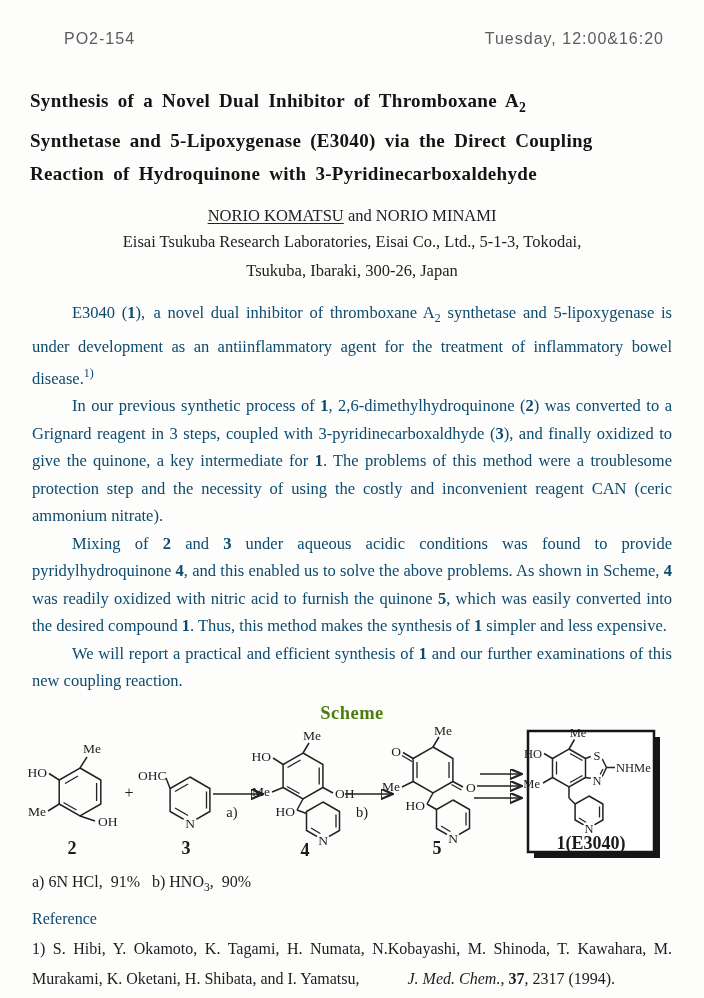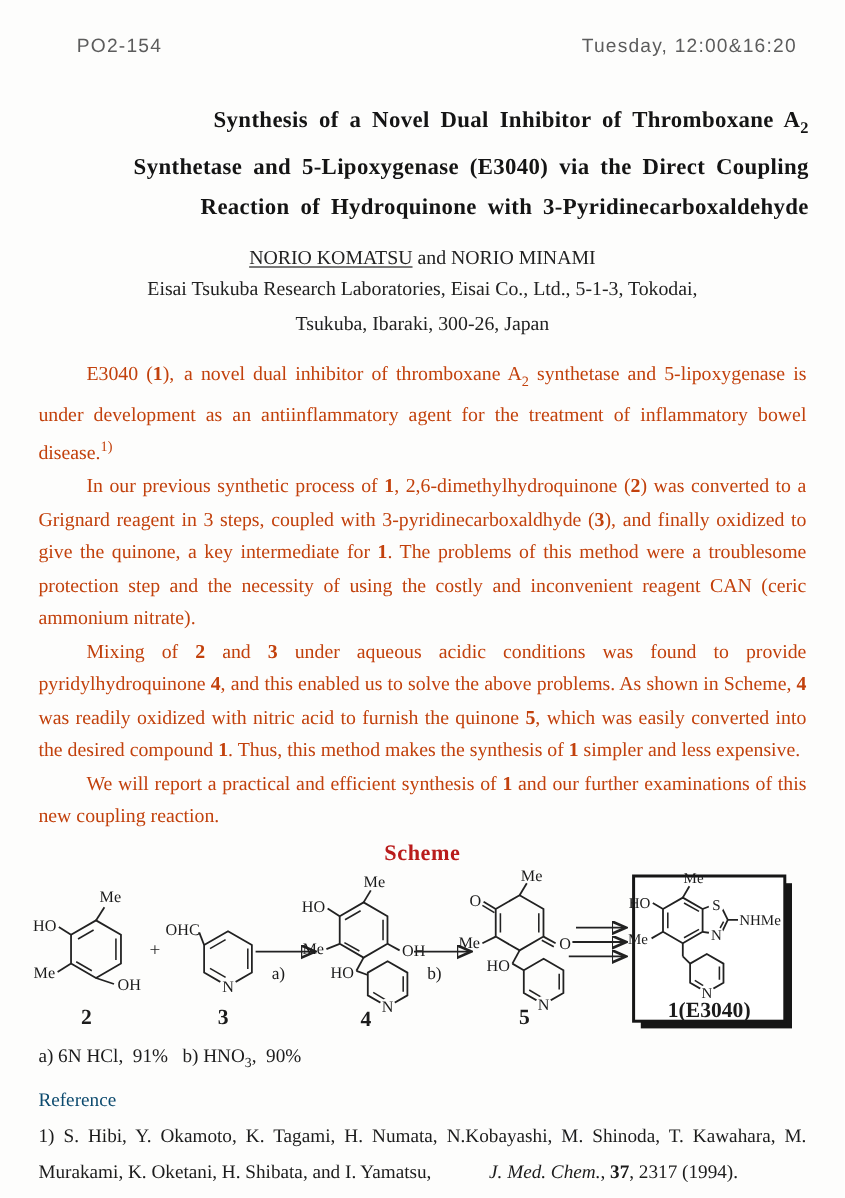--- a/index.html
+++ b/index.html
@@ -14,52 +14,52 @@
   
   .hdr{
     display:flex;justify-content:space-between;
     padding:30px 40px 0 64px;
     font-family:"Liberation Sans", sans-serif;
     font-size:16px;color:#5c5c5c;letter-spacing:1px;
   }
   
   .title{
     margin:36px 30px 0 30px;
-    text-align:right;
+    text-align:left;
     font-size:19px;font-weight:bold;
     line-height:33px;
     word-spacing:4px;letter-spacing:0.3px;
     color:#141414;
   }
   
   .authors{
     margin-top:16px;text-align:center;
     font-size:16.5px;color:#222;
   }
   .affil{
     text-align:center;font-size:16.5px;line-height:29px;color:#222;
   }
   .affil.first{margin-top:1px;}
   
   .bodytxt{
     margin:14px 32px 0 32px;
     font-size:16.5px;line-height:27.5px;
-    text-align:justify;color:#c2410c;
+    text-align:justify;color:#0c4a6e;
   }
   .bodytxt p{margin:0;text-indent:40px;}
   
   .seg-b{font-weight:bold;}
   .seg-i{font-style:italic;margin-left:44px;}
   .seg-u{text-decoration:underline;text-underline-offset:2px;}
   .seg-sub{vertical-align:sub;font-size:0.72em;}
   .seg-sup{vertical-align:super;font-size:0.72em;}
   
   .scheme-head{
     margin-top:8px;text-align:center;
-    font-size:18.5px;font-weight:bold;letter-spacing:0.5px;color:#b91c1c;
+    font-size:18.5px;font-weight:bold;letter-spacing:0.5px;color:#4d7c0f;
   }
   .scheme-fig{display:block;margin-top:2px;}
   svg text{
     font-family:"Liberation Serif", serif;
     fill:#1b1b1b;
   }
   svg .lbl{font-size:13.5px;}
   svg .lbl-s{font-size:12.5px;}
   svg .num{font-size:18px;font-weight:bold;}
   svg .step{font-size:14.5px;}

